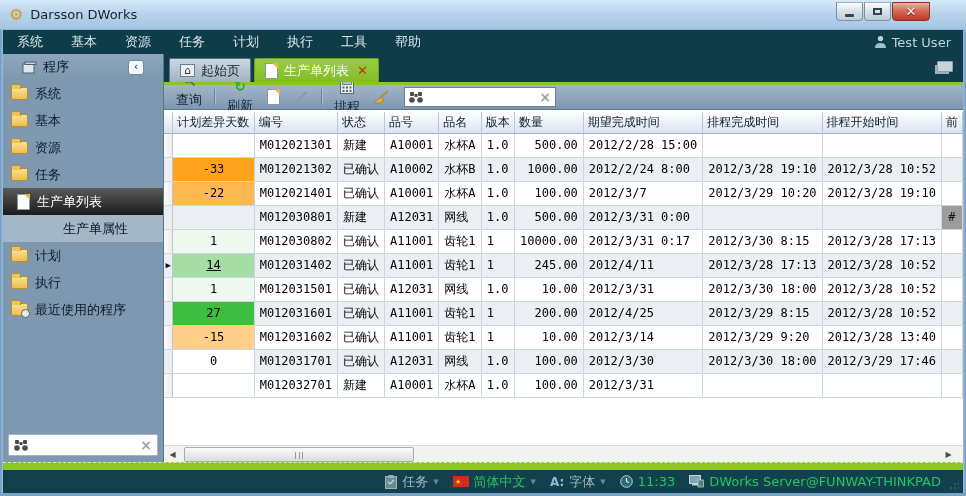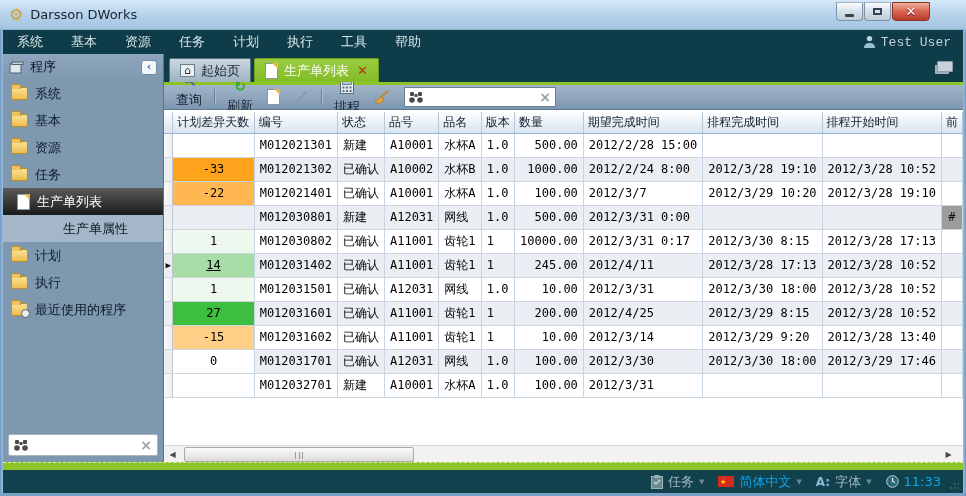--- a/index.html
+++ b/index.html
@@ -24,28 +24,28 @@
   .cap-close { width:38px; background:linear-gradient(#f0b0a0,#d96a55 45%,#b83a28); border-color:#8A3226; }
   .glyph-min { width:9px; height:3px; background:#34434F; margin-top:7px; border-radius:1px;}
   .glyph-max { width:9px; height:7px; border:2px solid #34434F; }
   .glyph-close { color:#fff; font-weight:bold; font-size:13px; line-height:1; text-shadow:0 1px 1px #702; }
 
   
   .menubar { position:absolute; left:3px; top:30px; width:960px; height:24px; background:#0E3C48;
     display:flex; align-items:center; }
   .menu-item { color:#D9E5E8; font-size:13px; padding:0 14px; cursor:pointer; }
   .menu-user { margin-left:auto; display:flex; align-items:center; gap:5px; padding-right:12px;
-    color:#C3D2D7; font-size:13px;font-family:Liberation Mono, monospace; }
+    color:#C3D2D7; font-size:13px; }
 
   
   .body { position:absolute; left:3px; top:54px; width:960px; height:408px; display:flex; }
 
   
   .sidebar { position:relative; width:161px; background:#7E98B0; border-right:1px solid #54788F; flex:none; }
-  .sidebar-header { height:26px; display:flex; align-items:center; padding:0 6px;
+  .sidebar-header { height:26px; display:flex; align-items:center; padding:0 19px;
     background:linear-gradient(#8EA6BC,#7E98B0); font-size:13px; color:#0E1A26; }
   .sidebar-header .hdr-label { margin-left:6px; }
   .collapse-btn { margin-left:auto; width:16px; height:15px; background:#F4F8FB; border:1px solid #6D8CA6;
     border-radius:3px; color:#2E62A0; font-weight:bold; font-size:11px; line-height:12px; text-align:center; cursor:pointer;}
   .side-item { height:27px; display:flex; align-items:center; padding-left:8px; font-size:13px;
     color:#101C28; cursor:pointer; }
   .side-item .label { margin-left:7px; }
   .side-item.selected { background:linear-gradient(#5A5A5A,#1B1B1B); color:#fff; padding-left:14px; }
   .side-item.sub { background:#A3B7C9; padding-left:53px; color:#0B1622; }
   .folder { width:17px; height:13px; position:relative; background:linear-gradient(#FBE296,#EDBD4F);
@@ -113,21 +113,21 @@
     border-left:1px solid #9A9A9A; border-right:1px solid #9A9A9A; }
   .hs-grip:before { content:""; position:absolute; left:3px; top:0; width:1px; height:7px; background:#9A9A9A; }
 
   
   .green-strip { position:absolute; left:3px; top:462px; width:960px; height:8px; background:#8DC428;
     border-top:1px dashed #D8EDA8; }
   .statusbar { position:absolute; left:3px; top:470px; width:960px; height:23px; background:#11414D;
     display:flex; align-items:center; justify-content:flex-end; gap:14px; padding-right:22px;
     font-size:13px; color:#A2B8BE; }
   .status-item { display:flex; align-items:center; gap:5px; cursor:pointer; }
-  .status-item .bright { color:#0ea5e9; }
+  .status-item .bright { color:#22c55e; }
   .s-caret { font-size:7px; color:#6E8890; }
   .font-a { color:#8FB8D8; font-weight:bold; font-size:12px; }
   .resize-grip { position:absolute; right:4px; bottom:3px; width:10px; height:10px;
     background:radial-gradient(circle at 2px 8px,#3A5A62 1px,transparent 1.4px),
                radial-gradient(circle at 6px 8px,#3A5A62 1px,transparent 1.4px),
                radial-gradient(circle at 6px 4px,#3A5A62 1px,transparent 1.4px),
                radial-gradient(circle at 10px 8px,#3A5A62 1px,transparent 1.4px),
                radial-gradient(circle at 10px 4px,#3A5A62 1px,transparent 1.4px),
                radial-gradient(circle at 10px 0px,#3A5A62 1px,transparent 1.4px); }
   svg { display:block; }
@@ -540,15 +540,24 @@
       <span class="s-caret">▼</span>
     </div>
     <div class="status-item">
       <svg width="13" height="13" viewBox="0 0 13 13">
         <circle cx="6.5" cy="6.5" r="5.8" fill="#2A6A7A" stroke="#BCD2D8"></circle>
         <line x1="6.5" y1="6.5" x2="6.5" y2="3" stroke="#E8F2F4" stroke-width="1.2"></line>
         <line x1="6.5" y1="6.5" x2="9" y2="7.5" stroke="#E8F2F4" stroke-width="1.2"></line>
       </svg>
       <span class="bright">11:33</span>
     </div>
+    <div class="status-item">
+      <svg width="15" height="13" viewBox="0 0 15 13">
+        <rect x="0.5" y="0.5" width="11" height="8" fill="#7FA6BC" stroke="#C2D4DC"></rect>
+        <rect x="3" y="9" width="6" height="1.5" fill="#C2D4DC"></rect>
+        <rect x="9" y="5" width="5.5" height="7" fill="#5A7A8A" stroke="#C2D4DC" stroke-width="0.7"></rect>
+        <circle cx="10.5" cy="11" r="1.2" fill="#52C41A"></circle>
+      </svg>
+      <span class="bright">DWorks Server@FUNWAY-THINKPAD</span>
+    </div>
     <div class="resize-grip"></div>
   </div>
 </div>
 
 </body></html>

